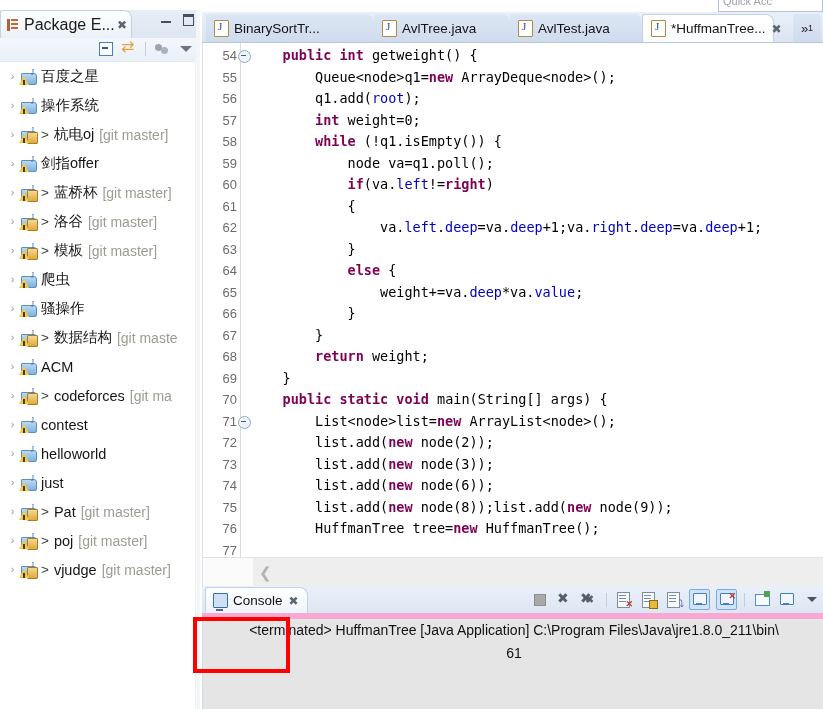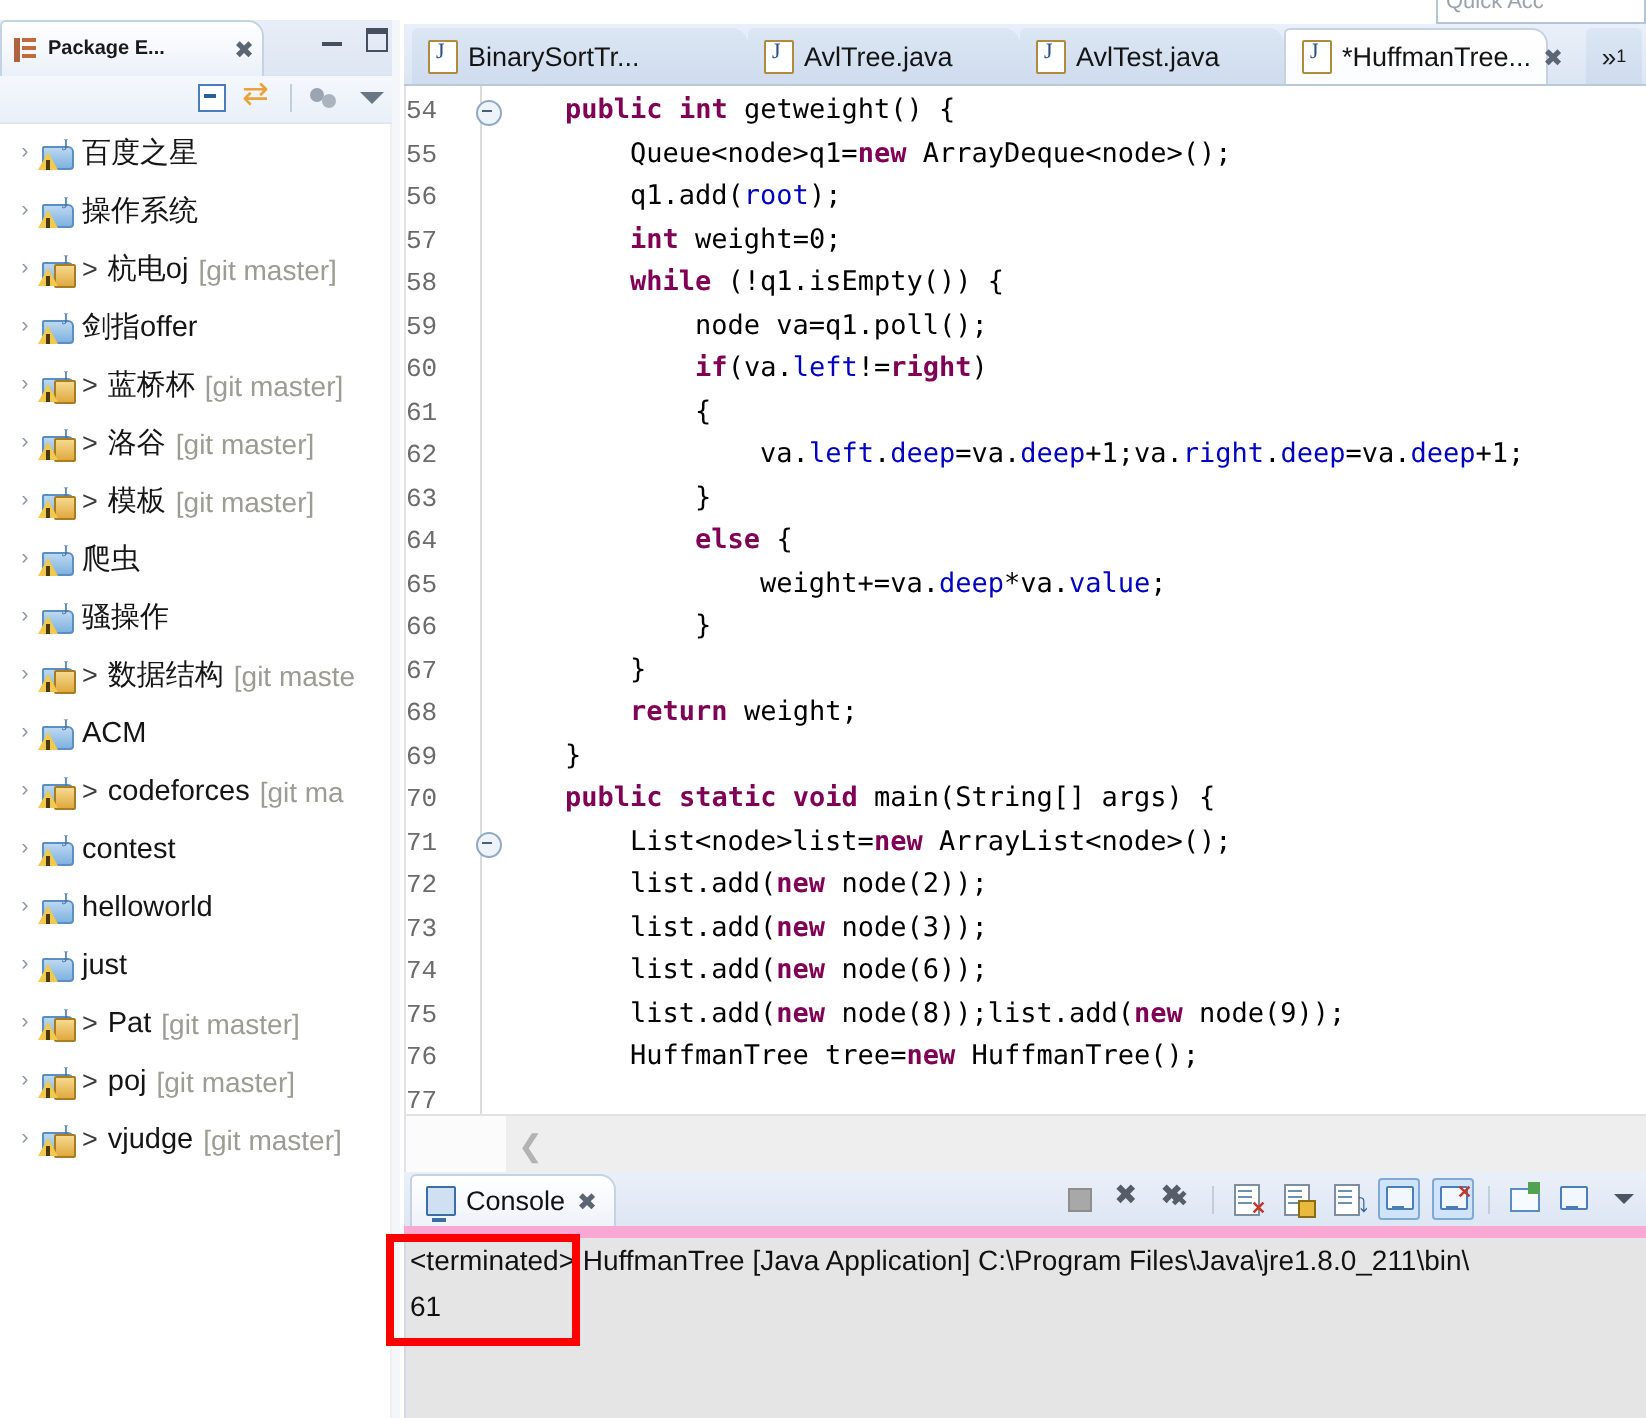--- a/index.html
+++ b/index.html
@@ -82,26 +82,25 @@
     background:
       linear-gradient(to bottom,
         #c06a3e 0, #c06a3e 2px,
         transparent 2px, transparent 4px,
         #c06a3e 4px, #c06a3e 6px,
         transparent 6px, transparent 8px,
         #c06a3e 8px, #c06a3e 10px,
         transparent 10px, transparent 12px);
   }
   .pkg-tab-title {
-    font-size: 10px;
+    font-size: 16px;
     color: #1a1a1a;
     white-space: nowrap;
     flex: 1 1 auto;
     overflow: hidden;
-    font-weight: bold;
   }
   .pkg-tab-close {
     font-size: 12px;
     color: #5b6672;
     margin-left: 3px;
     flex: 0 0 auto;
     cursor: pointer;
   }
   .pkg-winbtns {
     position: absolute;
@@ -378,22 +377,23 @@
     width: 38px;
     flex: 0 0 auto;
     background: #ffffff;
     border-right: 1px solid #dbdbdb;
     padding-top: 2px;
     box-sizing: border-box;
   }
   .gline {
     height: 21.5px;
     line-height: 21.5px;
+    text-align: right;
     padding-right: 3px;
-    font-family: Liberation Mono, monospace;
+    font-family: Liberation Sans, sans-serif;
     font-size: 13px;
     color: #6b6b6b;
     position: relative;
     box-sizing: border-box;
   }
   .fold {
     position: absolute;
     right: -11px; top: 5px;
     width: 11px; height: 11px;
     border: 1px solid #8fa9c6;
@@ -445,20 +445,21 @@
     color: #b3b3b3;
   }
 
   
   .console-panel {
     position: absolute;
     left: 202px; top: 586px;
     width: 621px;
     height: 123px;
     background: #ffffff;
+    text-align: center;
   }
   .con-tabrow {
     position: relative;
     height: 27px;
     background: linear-gradient(to bottom, #eaf0f9 0%, #dde6f3 100%);
   }
   .con-tab {
     position: absolute;
     left: 3px; top: 1px;
     height: 26px;

